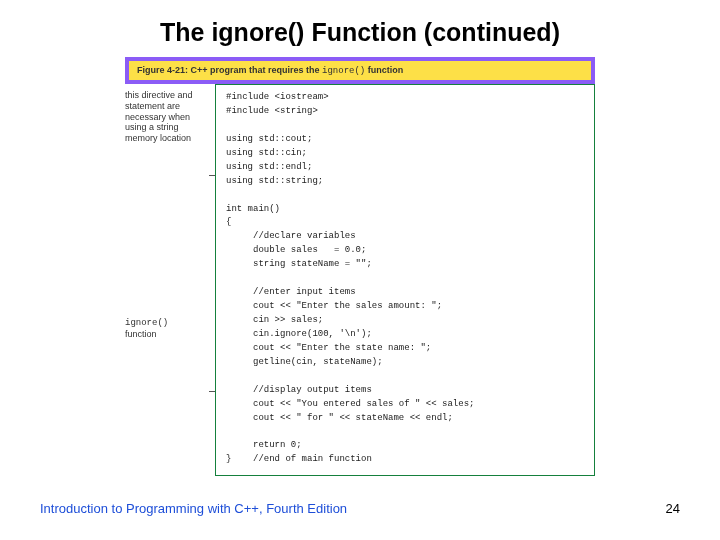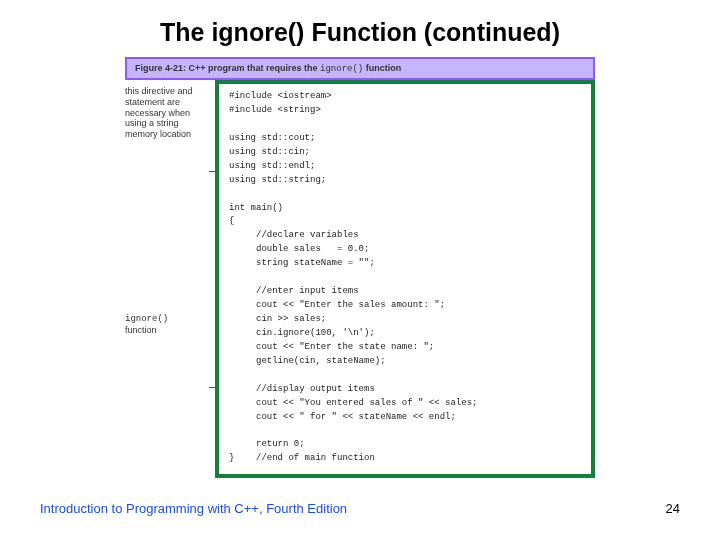--- a/index.html
+++ b/index.html
@@ -23,22 +23,22 @@
     text-align: center;
     margin-bottom: 10px;
     color: #000;
   }
   .figure-area {
     margin: 0 auto;
     width: 470px;
     position: relative;
   }
   .figure-caption {
-    background: #c4b5fd;
-    border: 2px solid #8b5cf6;
+    background: #fde047;
+    border: 4px solid #8b5cf6;
     padding: 4px 8px;
     font-size: 9px;
     font-weight: bold;
     color: #333;
   }
   .figure-caption .ignore-fn {
     font-family: "Courier New", monospace;
     font-weight: normal;
   }
   .figure-body {
@@ -60,21 +60,21 @@
   }
   .anno2 {
     line-height: 1.2;
     position: absolute;
     top: 234px;
     left: 0;
     width: 84px;
     font-family: "Courier New", monospace;
   }
   .code-box {
-    border: 4px solid #15803d;
+    border: 1px solid #15803d;
     background: #fff;
     width: 380px;
     padding: 6px 8px 8px 10px;
     font-family: "Courier New", monospace;
     font-size: 9px;
     line-height: 1.55;
     color: #222;
     white-space: pre;
     position: relative;
   }

